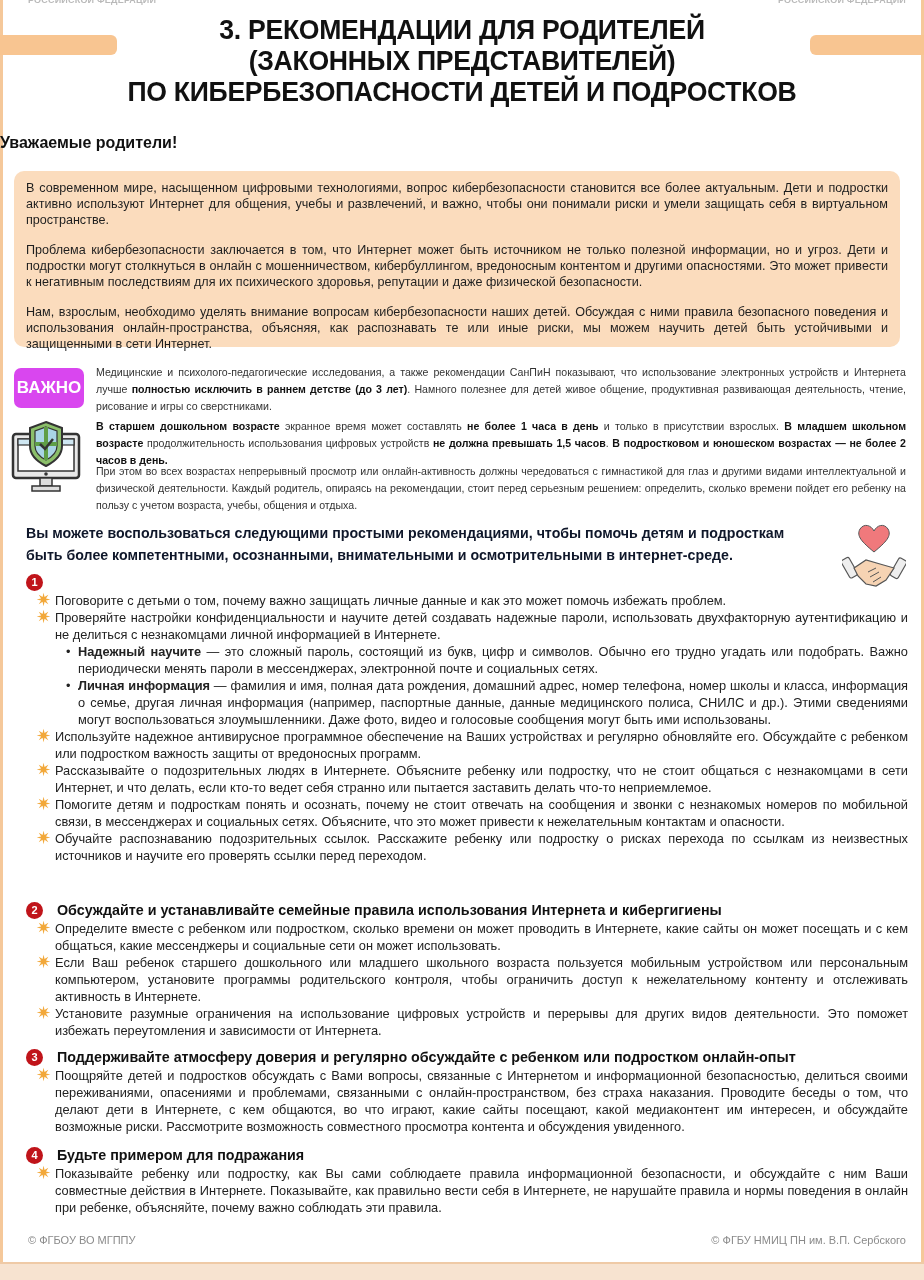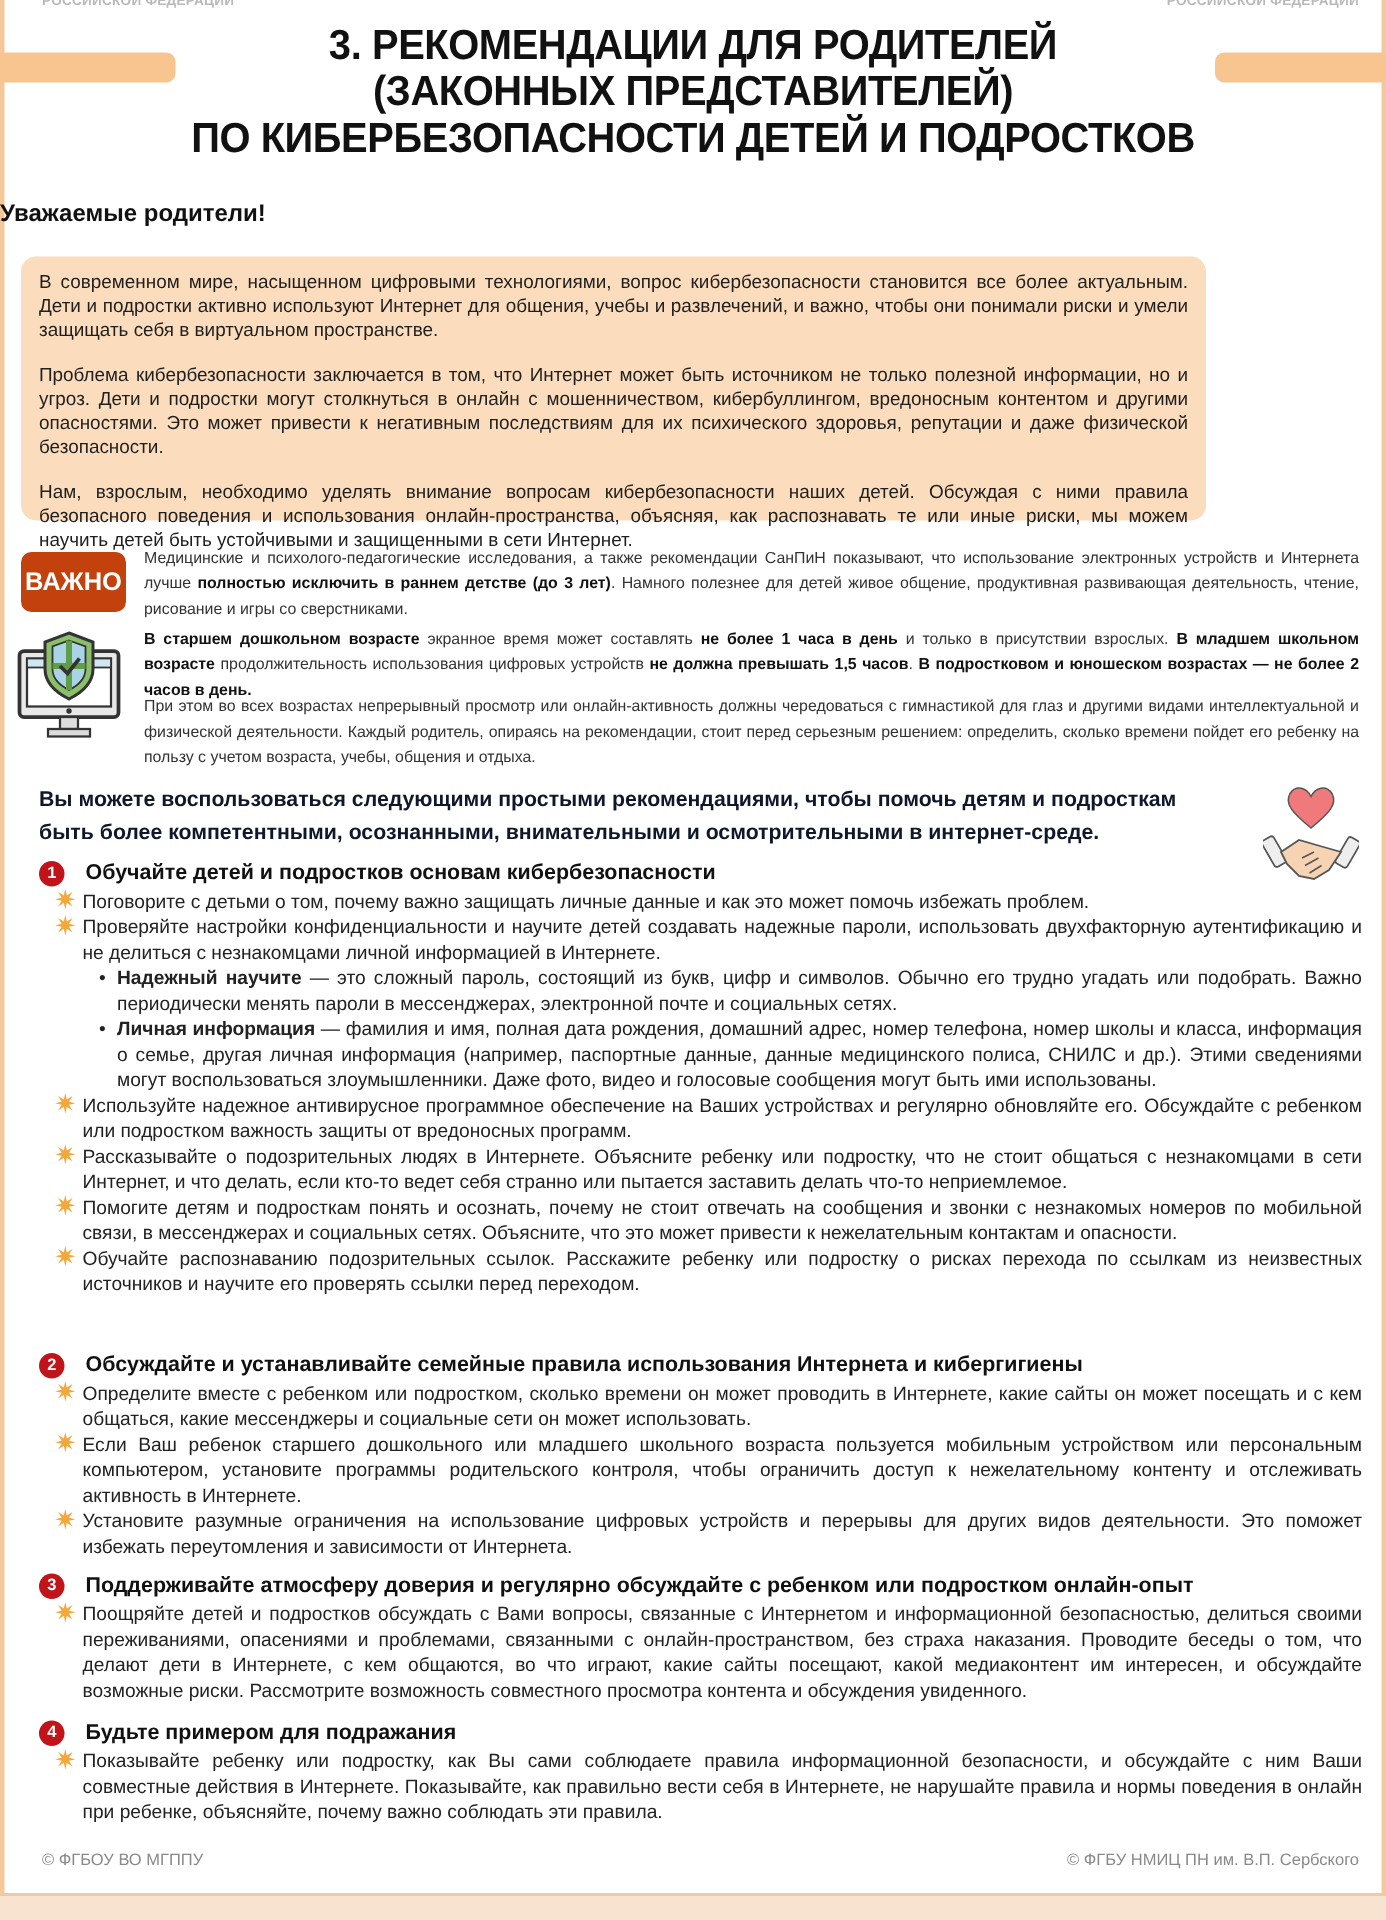--- a/index.html
+++ b/index.html
@@ -18,26 +18,26 @@
   .deco-bar.l { left:0; width:117px; border-radius:0 6px 6px 0; }
   .deco-bar.r { left:810px; width:114px; border-radius:6px 0 0 6px; }
   .title {
     position:absolute; top:14px; left:0; width:924px; text-align:center;
     font-family:"Liberation Sans", sans-serif; font-weight:bold; font-size:28px;
     line-height:31px; color:#111; letter-spacing:-0.3px;
     transform:scaleX(0.95);
   }
   .subtitle { position:absolute; top:134px; left:0; width:924px; text-align:left; font-weight:bold; font-size:16px; color:#111; }
   .intro {
-    position:absolute; top:171px; left:14px; width:790px; height:176px; box-sizing:border-box;
+    position:absolute; top:171px; left:14px; width:886px; height:176px; box-sizing:border-box;
     background:#fbdcbd; border-radius:10px; padding:9px 12px 0 12px;
     font-size:12.6px; line-height:16px; text-align:justify; color:#1f1f1f;
   }
   .intro p { margin:0 0 14px 0; }
-  .important { position:absolute; top:368px; left:14px; width:70px; height:40px; background:#c2410c; border-radius:7px; color:#fff; font-weight:bold; font-size:17px; line-height:40px; text-align:center; }
+  .important { position:absolute; top:368px; left:14px; width:70px; height:40px; background:#d946ef; border-radius:7px; color:#fff; font-weight:bold; font-size:17px; line-height:40px; text-align:center; }
   .monitor { position:absolute; top:420px; left:10px; width:72px; height:75px; }
   .note { position:absolute; left:96px; width:810px; font-size:10.6px; line-height:17px; text-align:justify; color:#333; }
   .note b { color:#111; }
   .note1 { top:364px; }
   .note2 { top:418px; }
   .note3 { top:463px; }
   .callout { position:absolute; top:522px; left:26px; width:790px; color:#0f172a; font-weight:bold; font-size:14.2px; line-height:22px; }
   .handshake { position:absolute; top:522px; left:842px; width:64px; height:70px; }
   .section { position:absolute; left:26px; width:882px; }
   .sec-head { display:flex; align-items:center; height:20px; }
@@ -108,21 +108,20 @@
   <path d="M32 30 C20 20 14 14 18 7 C22 1 29 3 32 9 C35 3 42 1 46 7 C50 14 44 20 32 30 Z" fill="#f0797c" stroke="#555" stroke-width="1"></path>
   <rect x="3" y="36" width="9" height="20" rx="2" transform="rotate(-30 7 46)" fill="#eee" stroke="#555" stroke-width="1.2"></rect>
   <rect x="52" y="36" width="9" height="20" rx="2" transform="rotate(30 56 46)" fill="#eee" stroke="#555" stroke-width="1.2"></rect>
   <path d="M12 46 L24 38 L38 42 L52 46 L44 58 L34 64 L24 62 L16 54 Z" fill="#f6d3b3" stroke="#555" stroke-width="1.2"></path>
   <path d="M26 50 L34 46 M28 55 L37 50 M31 60 L39 55" stroke="#555" stroke-width="1"></path>
 </svg>
 
 <div class="section" style="top:572px;">
   <div class="sec-head">
     <div class="num">1</div>
-    <div class="sec-title">Обучайте детей и подростков основам кибербезопасности</div>
   </div>
   <ul class="bullets">
     <li>
         <span class="star">✷</span>
         <span class="txt">Поговорите с детьми о том, почему важно защищать личные данные и как это может помочь избежать проблем.</span>
       </li>
     <li>
         <span class="star">✷</span>
         <span class="txt">Проверяйте настройки конфиденциальности и научите детей создавать надежные пароли, использовать двухфакторную аутентификацию и не делиться с незнакомцами личной информацией в Интернете.</span>
       </li>

